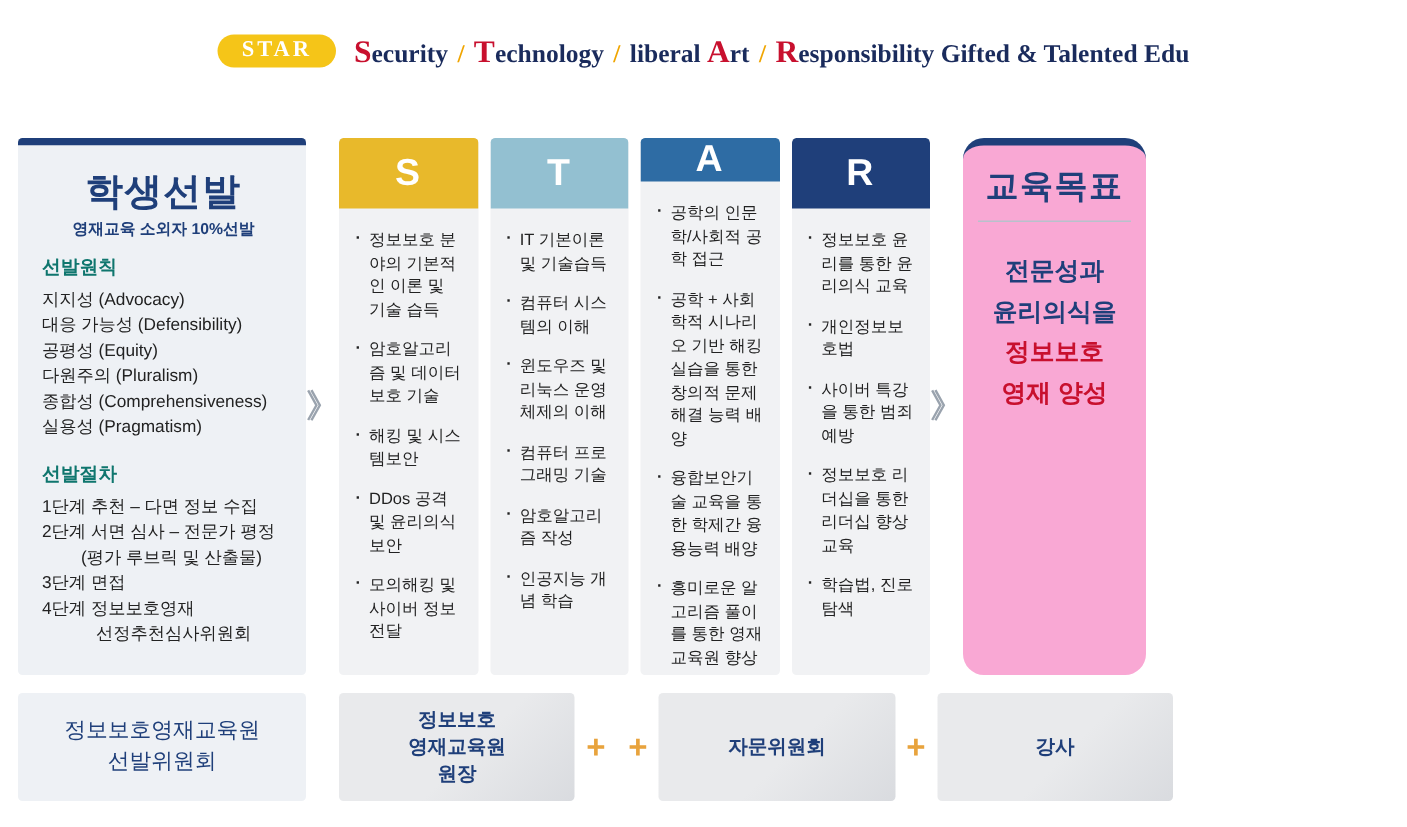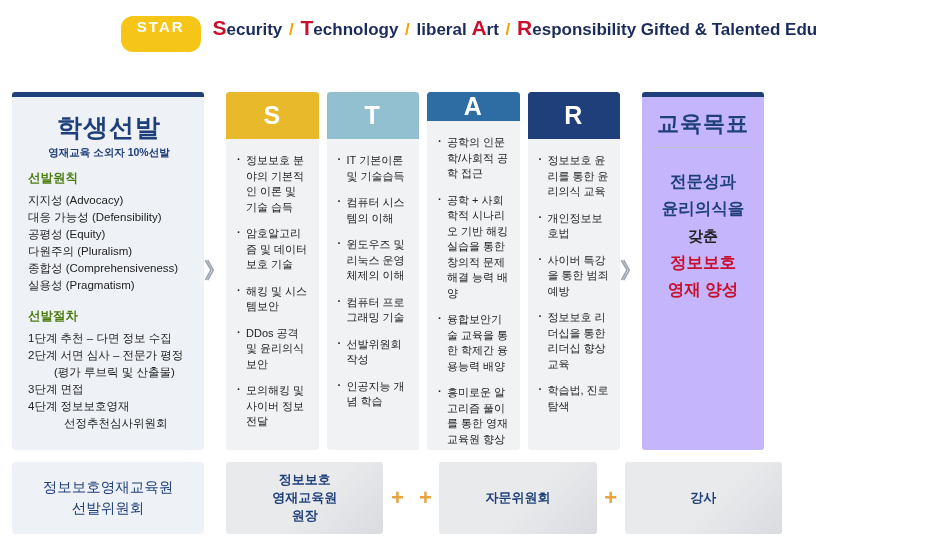--- a/index.html
+++ b/index.html
@@ -16,21 +16,23 @@
     overflow: hidden;
   }
 
   
   .header {
     position: absolute;
     left: 0; top: 16px;
     width: 938px;
     height: 36px;
     display: flex;
-    justify-content: center;
+    align-items: center;
+    justify-content: center;
+    font-family: Liberation Serif, serif;
   }
   .star-pill {
     background: #f5c518;
     color: #ffffff;
     font-weight: bold;
     font-size: 15px;
     letter-spacing: 2px;
     border-radius: 12px;
     padding: 3px 16px 4px 16px;
     margin-right: 12px;
@@ -82,21 +84,21 @@
     letter-spacing: 1px;
   }
   .panel-left .sub {
     text-align: center;
     font-size: 10.5px;
     color: #1f3f7a;
     font-weight: bold;
     margin-bottom: 10px;
   }
   .sec-title {
-    color: #4d7c0f;
+    color: #0f766e;
     font-weight: bold;
     font-size: 12.5px;
     margin: 8px 0 5px 0;
   }
   .sec-title.second { margin-top: 14px; }
   .left-line {
     font-size: 11.5px;
     line-height: 17px;
     color: #222;
   }
@@ -159,23 +161,23 @@
     content: "·";
     position: absolute;
     left: 0;
     top: -1px;
     font-weight: bold;
   }
 
   
   .panel-right {
     width: 122px;
-    background: #c4b5fd;
+    background: #f9a8d4;
     border-top: 5px solid #1f3f7a;
-    border-radius: 3px;
+    border-radius: 14px;
     box-sizing: border-box;
     padding: 8px 6px;
     text-align: center;
   }
   .panel-right h2 {
     margin: 4px 0 8px 0;
     font-size: 22px;
     color: #1f3f7a;
     font-weight: bold;
     letter-spacing: 1px;
@@ -300,21 +302,21 @@
       </div>
     </div>
 
     <div class="col">
       <div class="col-head t">T</div>
       <div class="col-body">
         <div class="bullet">IT 기본이론 및 기술습득</div>
         <div class="bullet">컴퓨터 시스템의 이해</div>
         <div class="bullet">윈도우즈 및 리눅스 운영체제의 이해</div>
         <div class="bullet">컴퓨터 프로그래밍 기술</div>
-        <div class="bullet">선발위원회 작성</div>
+        <div class="bullet">암호알고리즘 작성</div>
         <div class="bullet">인공지능 개념 학습</div>
       </div>
     </div>
 
     <div class="col">
       <div class="col-head a">A</div>
       <div class="col-body">
         <div class="bullet">공학의 인문학/사회적 공학 접근</div>
         <div class="bullet">공학 + 사회학적 시나리오 기반 해킹 실습을 통한 창의적 문제해결 능력 배양</div>
         <div class="bullet">융합보안기술 교육을 통한 학제간 융용능력 배양</div>
@@ -336,21 +338,20 @@
 
   </div>
 
   <div class="arrow">》</div>
 
   <div class="panel-right">
     <h2>교육목표</h2>
     <hr>
     <div class="goal-line">전문성과</div>
     <div class="goal-line">윤리의식을</div>
-    <div class="goal-line"><span class="blk">갖춘</span></div>
     <div class="goal-line red">정보보호</div>
     <div class="goal-line red">영재 양성</div>
   </div>
 
 </div>
 
 <div class="bottom-row">
   <div class="bottom-left" style="white-space:pre-line;">정보보호영재교육원
 선발위원회</div>
   <div class="bottom-gap"></div>

